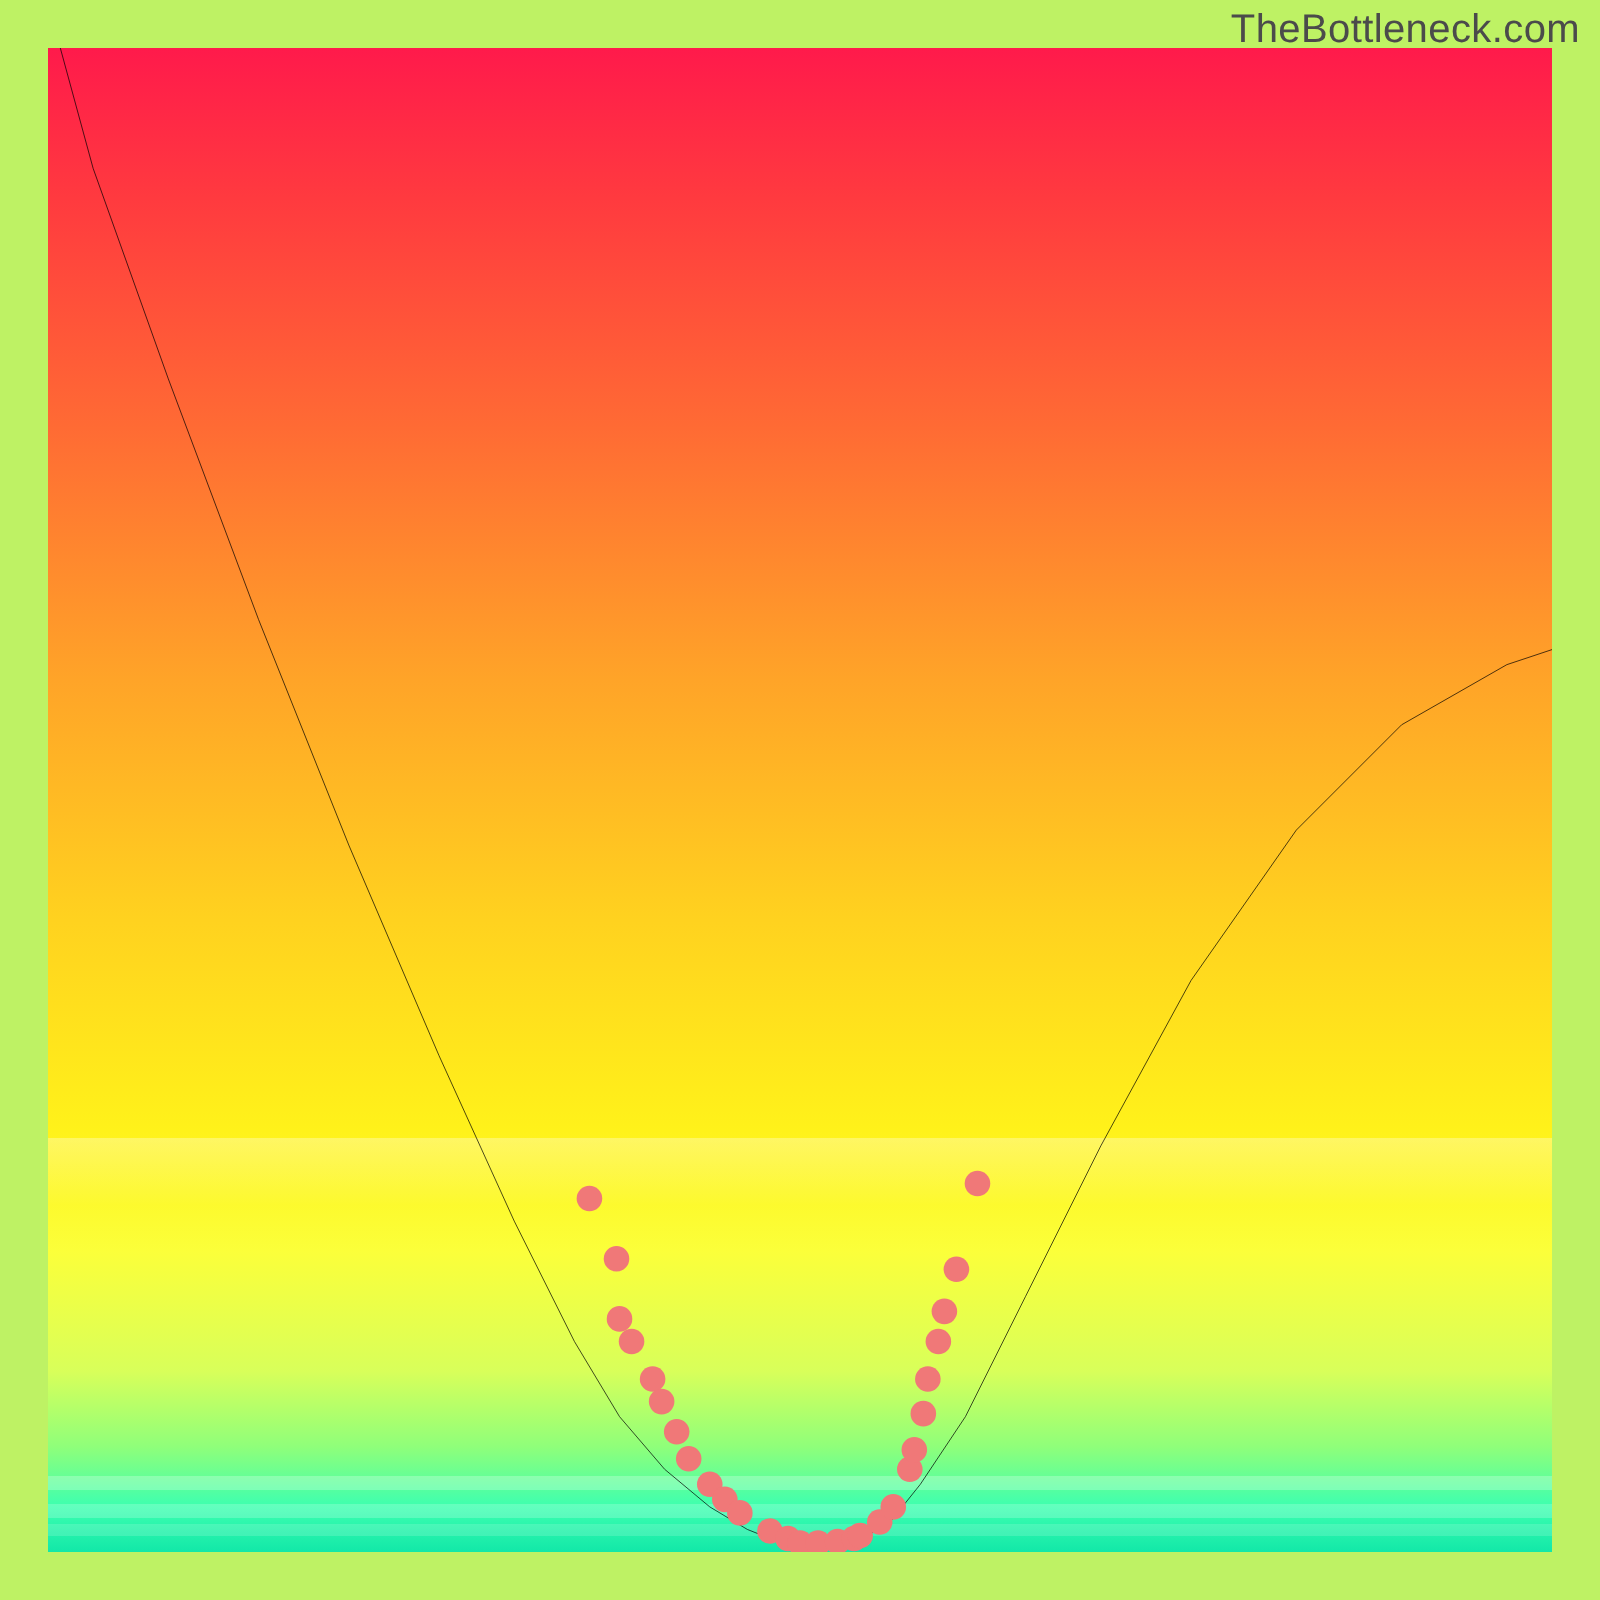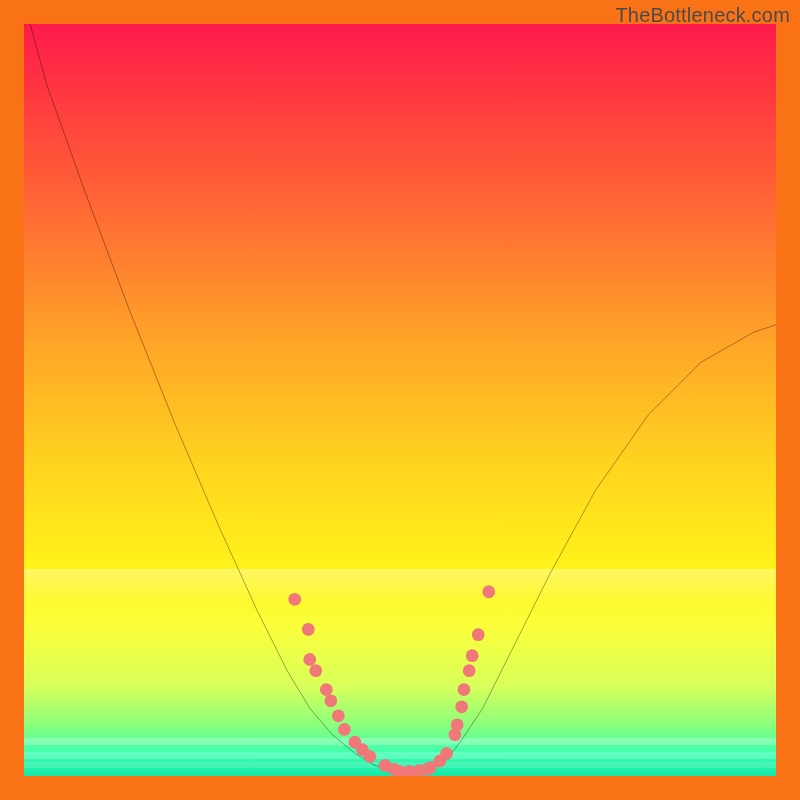--- a/index.html
+++ b/index.html
@@ -7,21 +7,21 @@
     padding: 0;
     width: 800px;
     height: 800px;
     overflow: hidden;
     font-family: Arial, Helvetica, sans-serif;
   }
   .stage {
     position: relative;
     width: 800px;
     height: 800px;
-    background: #f97316;
+    background: #bef264;
   }
   .plot {
     position: absolute;
     left: 24px;
     top: 24px;
     width: 752px;
     height: 752px;
     background: linear-gradient(to bottom,
       #ff1a4b 0%,
       #ff3a3f 10%,

